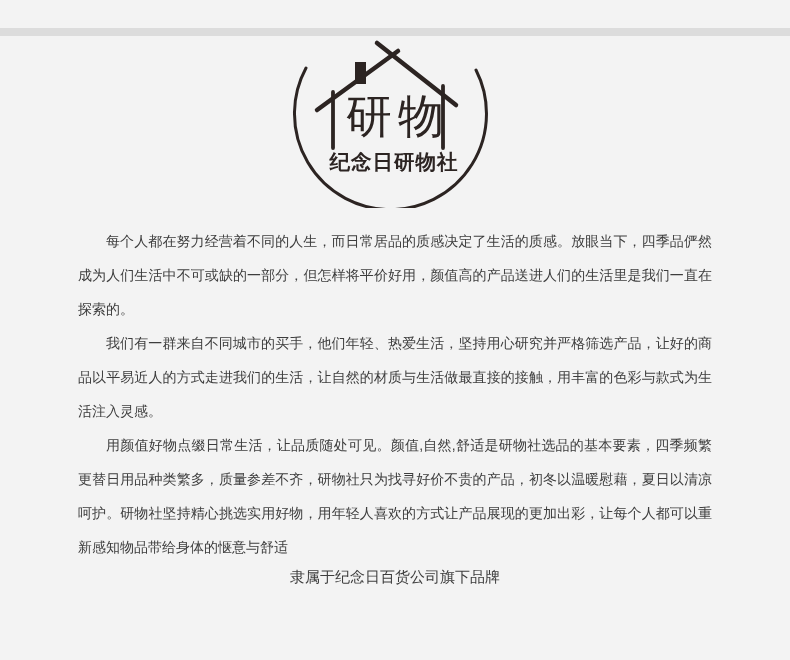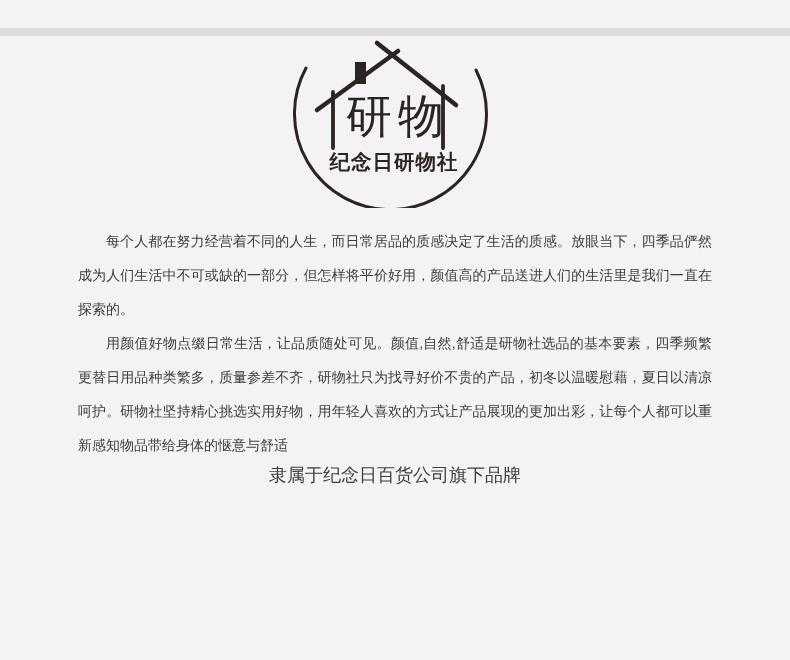--- a/index.html
+++ b/index.html
@@ -45,21 +45,21 @@
     text-align: justify;
   }
   .intro p {
     text-indent: 28px;
     margin: 0;
   }
 
   .affiliation {
     margin-top: 2px;
     text-align: center;
-    font-size: 18px;
+    font-size: 15px;
     line-height: 22px;
     color: #3d3d3d;
   }
 </style>
 </head>
 <body>
 
 <div class="page">
 
   <div class="edge-strip top"></div>
@@ -77,18 +77,19 @@
       <line x1="48" y1="64" x2="48" y2="120" stroke="#2c2422" stroke-width="3.8" stroke-linecap="round"></line>
       <line x1="158" y1="58" x2="158" y2="120" stroke="#2c2422" stroke-width="3.8" stroke-linecap="round"></line>
 
       <text x="113" y="104" text-anchor="middle" font-size="46" fill="#2c2422" class="logo-main-text">研物</text>
       <text x="109" y="141" text-anchor="middle" font-size="20.5" fill="#2c2422" class="logo-sub-text">纪念日研物社</text>
     </svg>
   </div>
 
   <div class="intro">
     <p>每个人都在努力经营着不同的人生，而日常居品的质感决定了生活的质感。放眼当下，四季品俨然成为人们生活中不可或缺的一部分，但怎样将平价好用，颜值高的产品送进人们的生活里是我们一直在探索的。</p>
+    <p>我们有一群来自不同城市的买手，他们年轻、热爱生活，坚持用心研究并严格筛选产品，让好的商品以平易近人的方式走进我们的生活，让自然的材质与生活做最直接的接触，用丰富的色彩与款式为生活注入灵感。</p>
     <p>用颜值好物点缀日常生活，让品质随处可见。颜值,自然,舒适是研物社选品的基本要素，四季频繁更替日用品种类繁多，质量参差不齐，研物社只为找寻好价不贵的产品，初冬以温暖慰藉，夏日以清凉呵护。研物社坚持精心挑选实用好物，用年轻人喜欢的方式让产品展现的更加出彩，让每个人都可以重新感知物品带给身体的惬意与舒适</p>
   </div>
 
   <div class="affiliation">隶属于纪念日百货公司旗下品牌</div>
 
 </div>
 
 </body></html>

